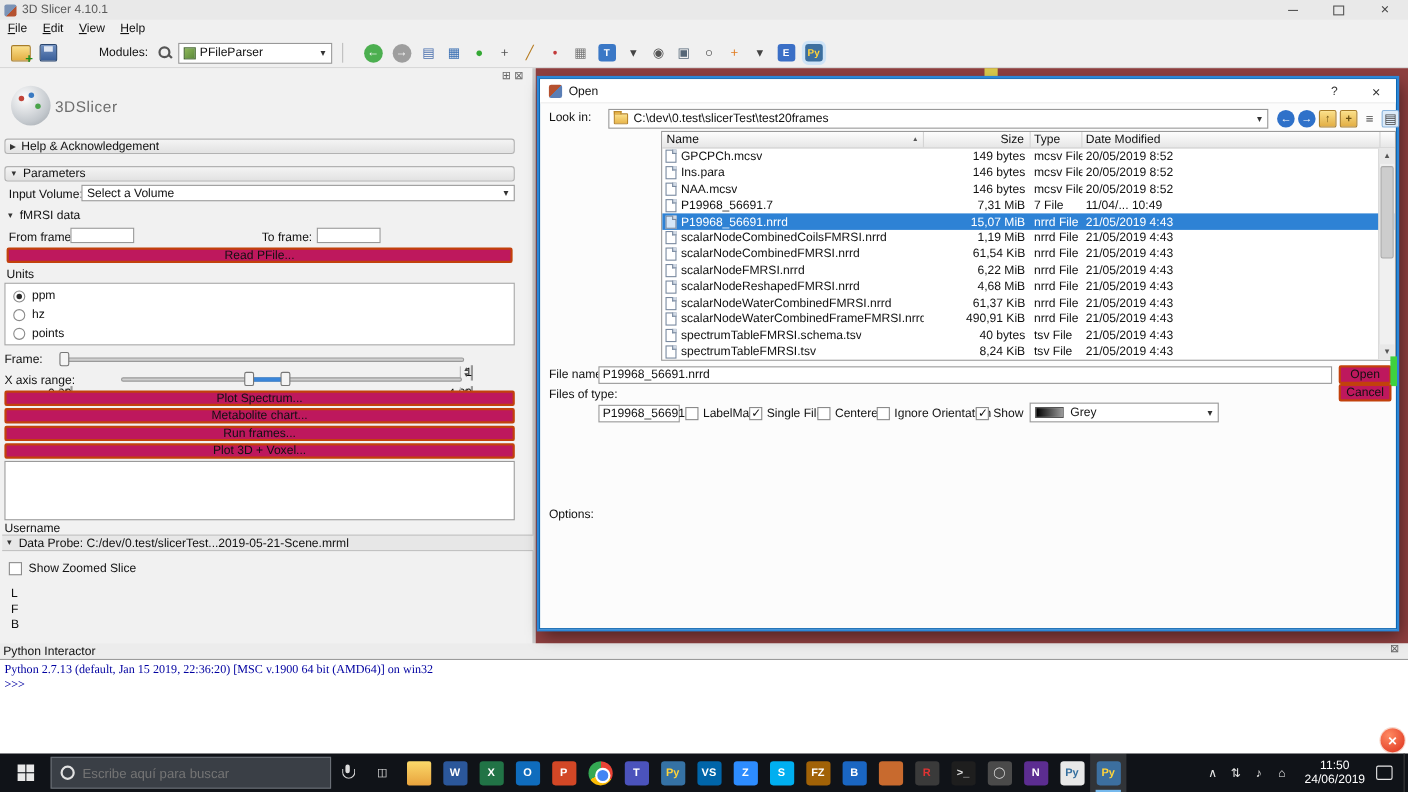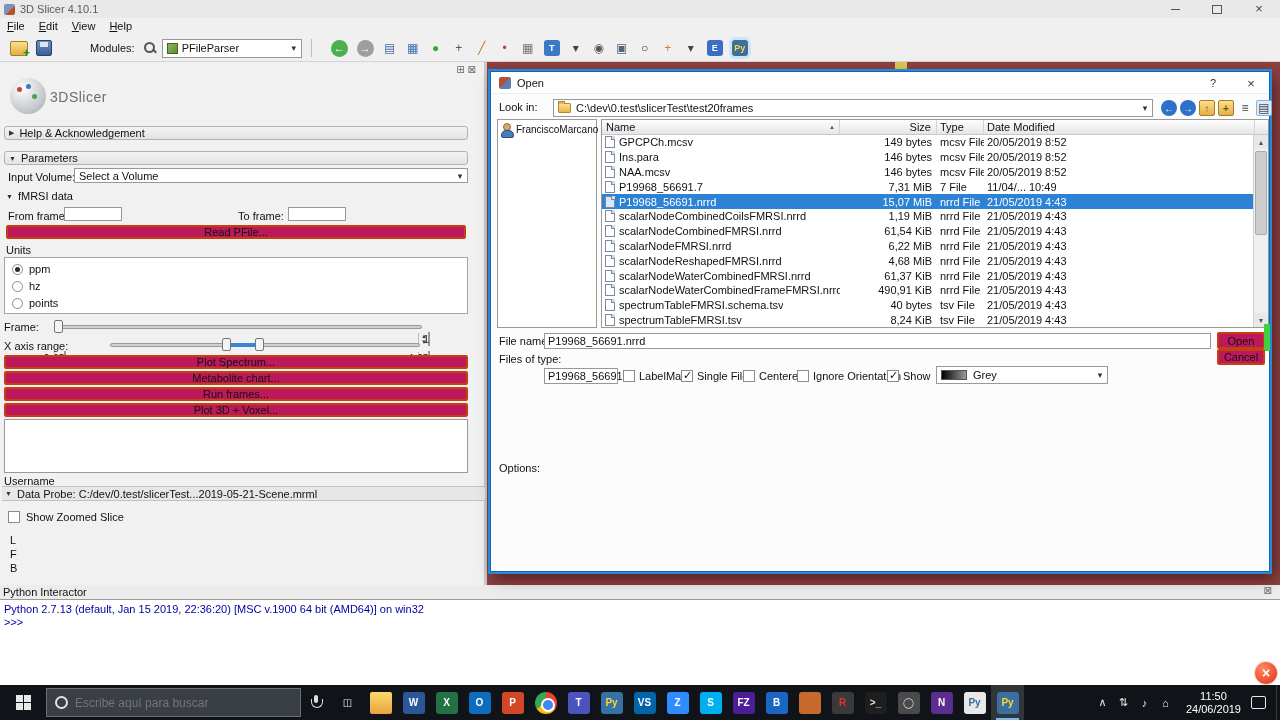--- a/index.html
+++ b/index.html
@@ -59,21 +59,21 @@
   .rfill{position:absolute;height:4px;background:#3a85d8}
   .spin{position:relative;background:#fff;border:1px solid #989898}
   .spin .val{position:absolute;left:0;right:12px;top:0;bottom:0;display:flex;align-items:center;justify-content:flex-end;padding-right:2px}
   .spin .arrows{position:absolute;right:0;top:0;bottom:0;width:11px;border-left:1px solid #bbb;display:flex;flex-direction:column;font-size:6px;color:#444}
   .spin .arrows span{flex:1;display:flex;align-items:center;justify-content:center}
   .databar{background:#e7e7e7;border-top:1px solid #c2c2c2;border-bottom:1px solid #c2c2c2;display:flex;align-items:center}
 
   
   .pyhdr{left:0;top:585px;width:1280px;height:14px;background:#ececec;display:flex;align-items:center;padding:0 3px}
   .pyclose{position:absolute;right:8px;top:0;color:#666;font-size:10px}
-  .pycon{left:0;top:599px;width:1280px;height:86px;background:#fff;border-top:1px solid #9a9a9a;font-family:Liberation Sans, sans-serif;font-size:11px;color:#0000a0;padding:3px 4px;line-height:13px}
+  .pycon{left:0;top:599px;width:1280px;height:86px;background:#fff;border-top:1px solid #9a9a9a;font-family:Liberation Serif, serif;font-size:11px;color:#0000a0;padding:3px 4px;line-height:13px}
   .err{left:1255px;top:662px;width:22px;height:22px;border-radius:50%;background:radial-gradient(circle at 35% 30%,#ff8a62,#dd2f1a);color:#fff;display:flex;align-items:center;justify-content:center;font-size:14px;font-weight:bold;box-shadow:0 0 0 1px #f7d9cd;z-index:30}
 
   
   .backdrop{left:487px;top:62px;width:793px;height:523px;background:#8e3f3f}
   .yellowbar{left:895px;top:62px;width:12px;height:17px;background:#d9c94c}
   .dialog{left:490px;top:71px;width:780px;height:501px;background:#fcfcfc;border:1px solid #0f67b1;box-shadow:0 0 0 2px #2b87d8,4px 6px 14px rgba(0,0,0,.5);z-index:10}
   .dtitle{position:absolute;left:0;top:0;right:0;height:22px;background:#fff;display:flex;align-items:center;padding-left:8px;border-bottom:1px solid #ececec}
   .dico{width:12px;height:12px;background:linear-gradient(135deg,#b5512f 0 50%,#5a7eb5 50% 100%);border-radius:2px;margin-right:6px}
   .dhelp{position:absolute;right:48px;top:3px;width:16px;height:16px;display:flex;align-items:center;justify-content:center;color:#333}
   .dclose{position:absolute;right:10px;top:3px;width:16px;height:16px;display:flex;align-items:center;justify-content:center;color:#333;font-size:13px}
@@ -317,26 +317,20 @@
   <div class="navrow" style="left:670px;top:28px">
 
   <span class="nav nav-circle">←</span>
       <span class="nav nav-circle dim">→</span>
       <span class="nav nav-folder">↑</span>
       <span class="nav nav-folder">+</span>
       <span class="nav nav-plain">≡</span>
       <span class="nav nav-plain active2">▤</span>
     </div>
 
-  <div class="sidebar">
-    <div style="display:flex;align-items:center">
-      <span class="user-icon"></span>
-      <span>FranciscoMarcano</span>
-    </div>
-  </div>
 
   <div class="filebox">
     <div class="fhead">
       <span class="fh c-name sort">Name</span>
       <span class="fh c-size">Size</span>
       <span class="fh c-type">Type</span>
       <span class="fh c-date">Date Modified</span>
     </div>
     <div>
 
@@ -560,21 +554,21 @@
       <div class="tb-app">
         <span class="tb-glyph" style="background: rgb(0, 101, 169); color: rgb(255, 255, 255);">VS</span>
       </div>
       <div class="tb-app">
         <span class="tb-glyph" style="background: rgb(45, 140, 255); color: rgb(255, 255, 255);">Z</span>
       </div>
       <div class="tb-app">
         <span class="tb-glyph" style="background: rgb(0, 175, 240); color: rgb(255, 255, 255);">S</span>
       </div>
       <div class="tb-app">
-        <span class="tb-glyph" style="background: #4c1d95; color: rgb(255, 255, 255);">FZ</span>
+        <span class="tb-glyph" style="background: #a16207; color: rgb(255, 255, 255);">FZ</span>
       </div>
       <div class="tb-app">
         <span class="tb-glyph" style="background: rgb(26, 102, 194); color: rgb(255, 255, 255);">B</span>
       </div>
       <div class="tb-app">
         <span class="tb-glyph" style="background: rgb(200, 106, 46); color: rgb(255, 255, 255);"></span>
       </div>
       <div class="tb-app">
         <span class="tb-glyph" style="background: rgb(58, 58, 58); color: rgb(224, 51, 51);">R</span>
       </div>

